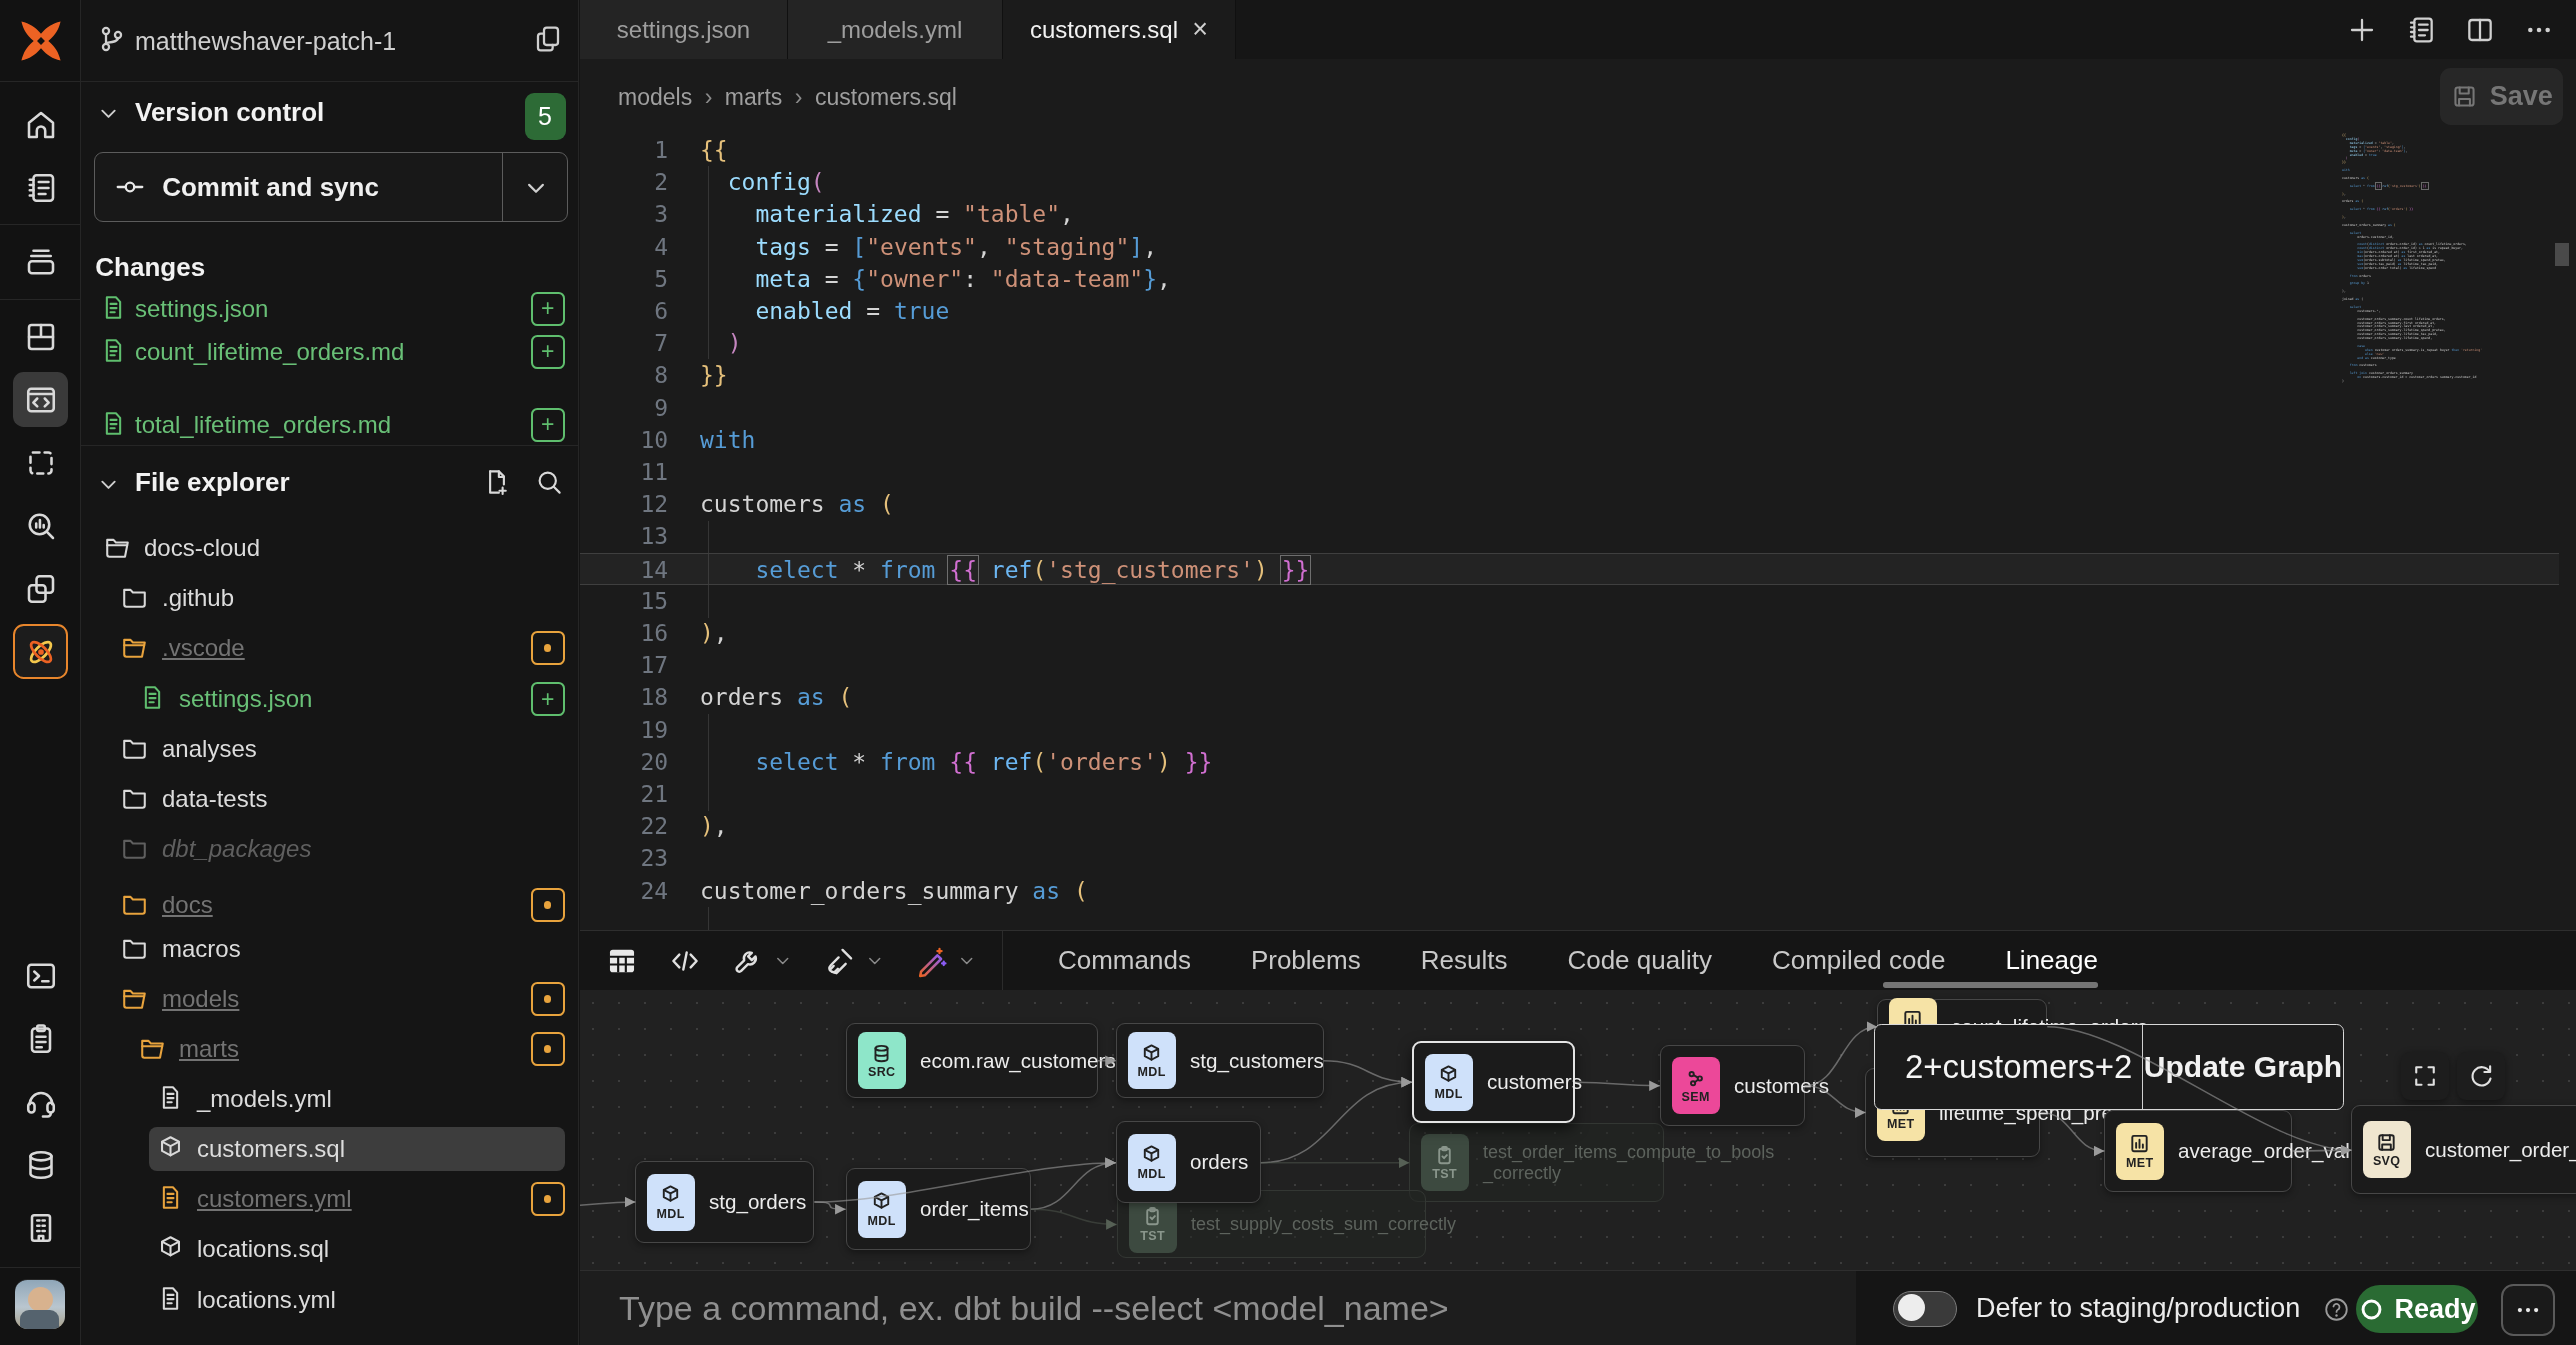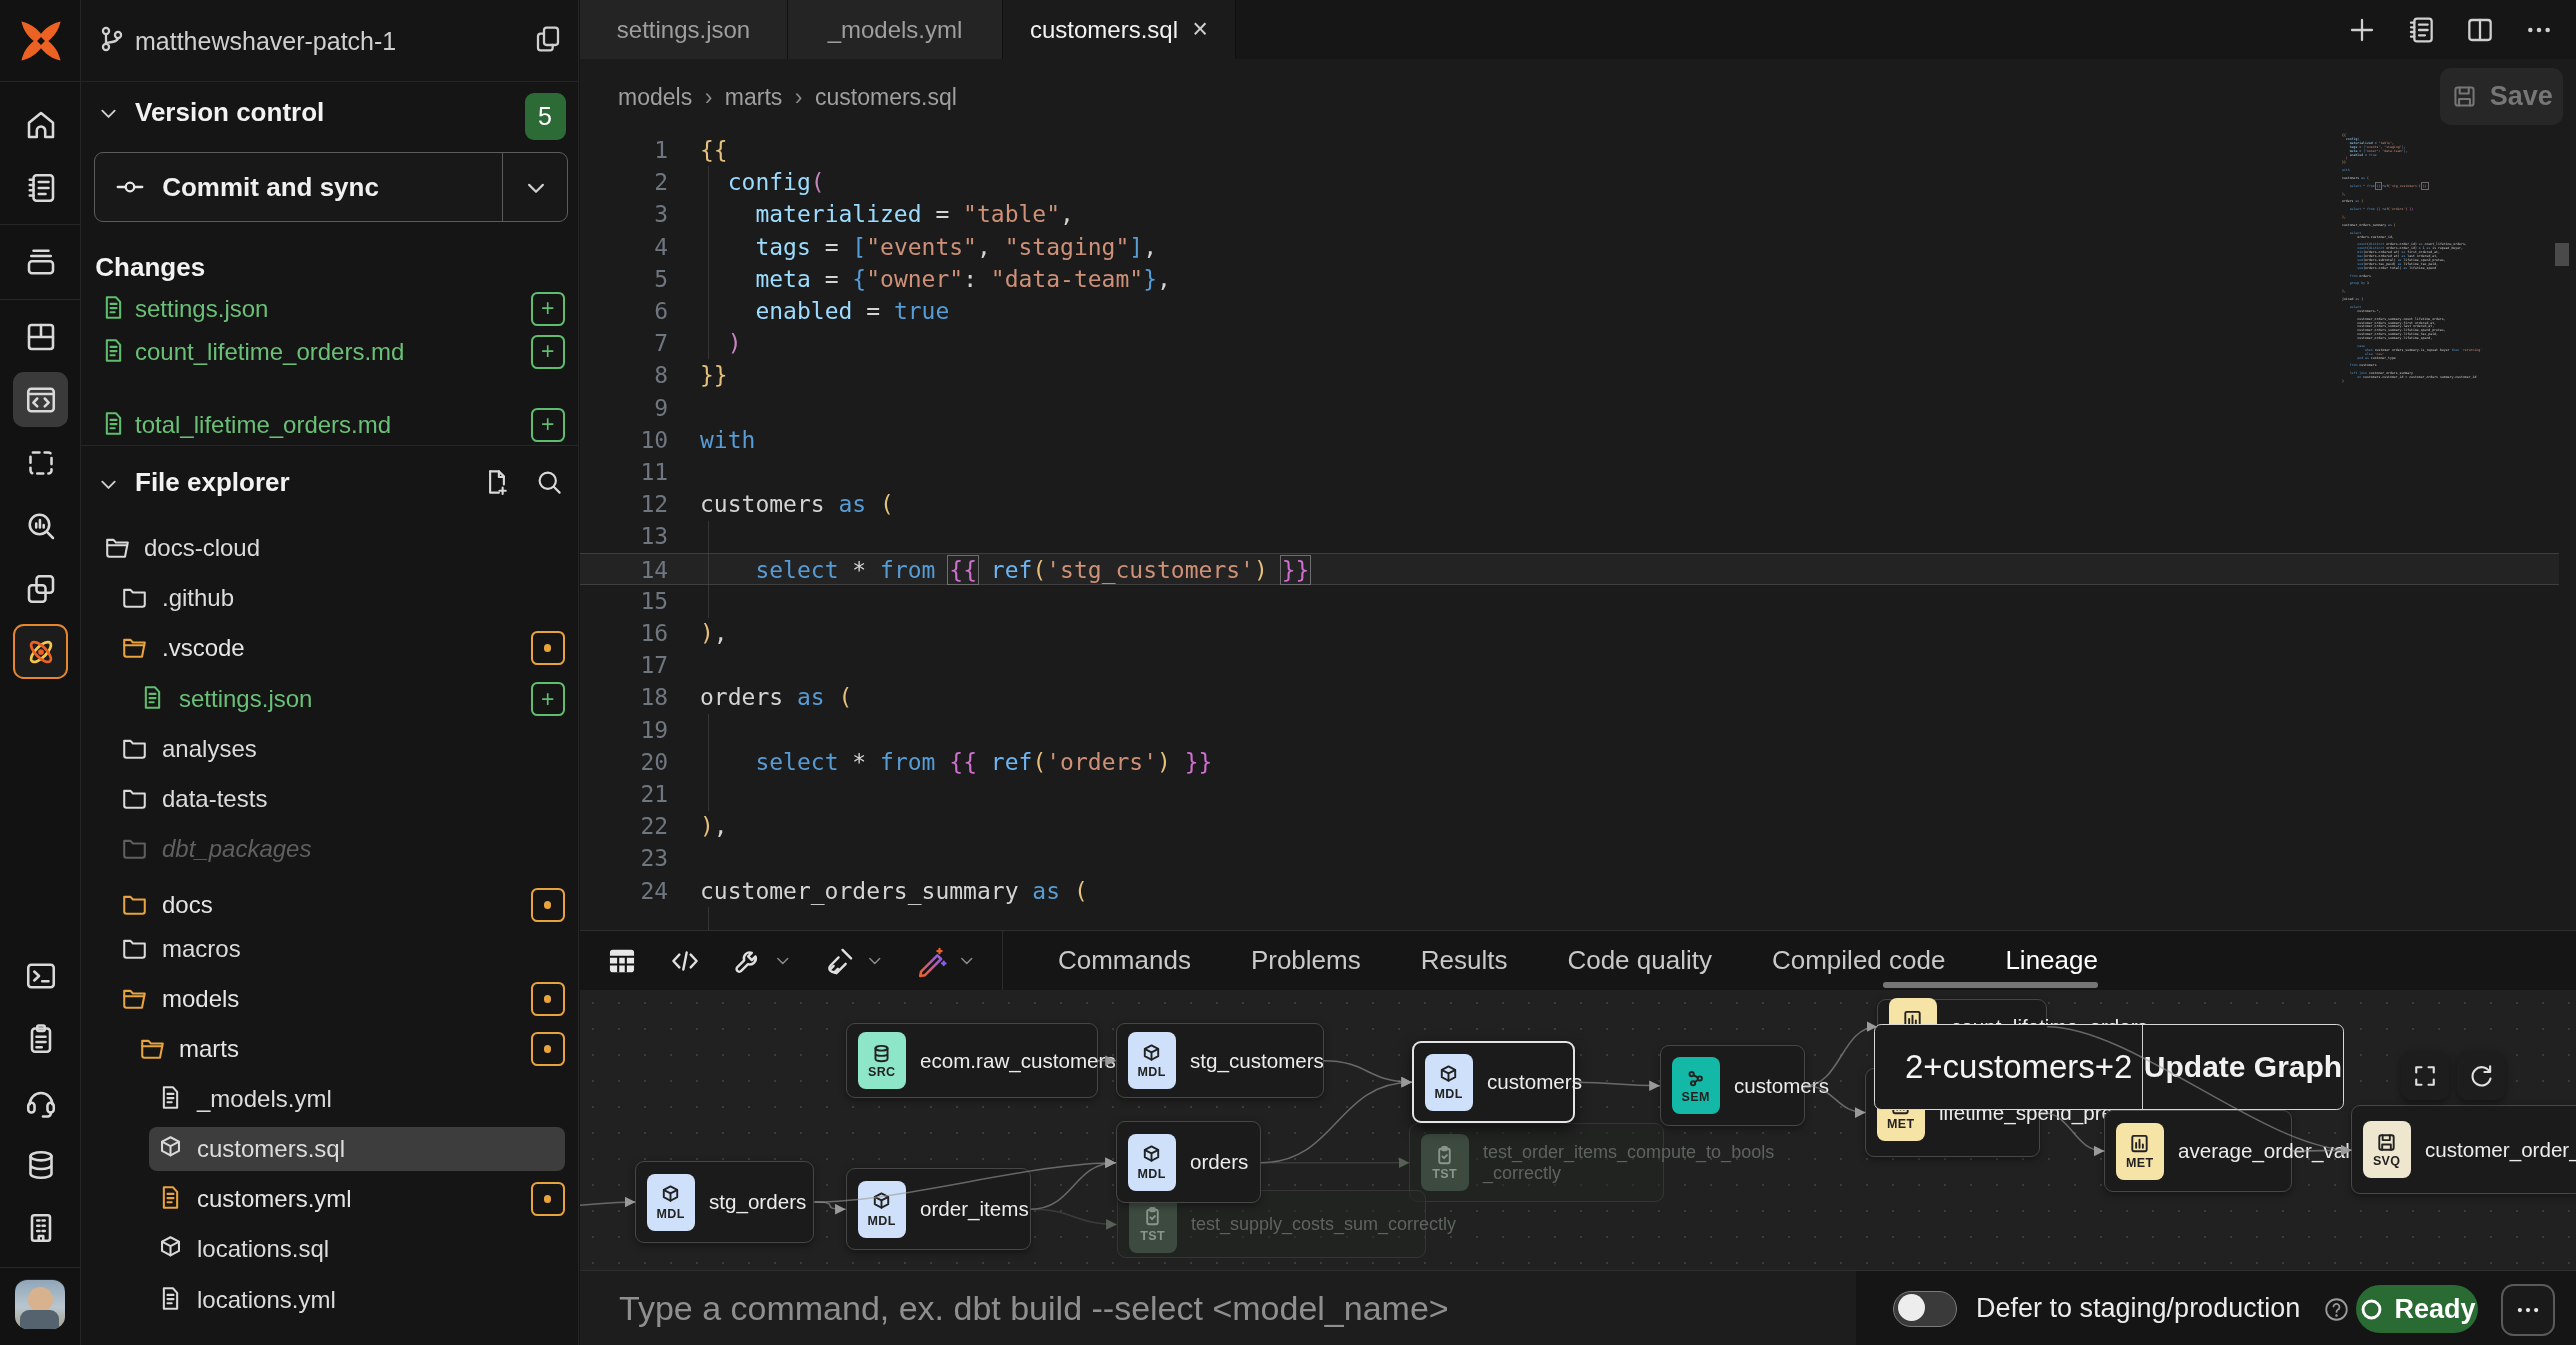--- a/index.html
+++ b/index.html
@@ -43,21 +43,21 @@
   .sq-badge.plus { border:2.2px solid #5fbe6e; color:#5fbe6e; }
   .sq-badge.dot  { border:2.2px solid #e8a33d; color:#e8a33d; }
   .sq-badge.dot::before { content:""; width:7.2px; height:7.2px; border-radius:50%; background:#e8a33d; }
   #sb-div { position:absolute; top:445px; left:0; width:100%; height:0.9px; background:#262626; }
   .fe-title-row { position:absolute; top:458px; left:0; width:100%; height:50px; }
   .fe-actions { position:absolute; right:14.3px; top:9px; display:flex; gap:21.5px; }
   .tree-row { position:absolute; left:0; width:498px; height:50px; cursor:pointer; }
   .tree-row .hl { position:absolute; top:2.7px; bottom:2.7px; right:14.3px; background:#3d3d3d; border-radius:8px; }
   .tree-row .ic { position:absolute; top:50%; transform:translateY(-50%); }
   .tree-row .nm { position:absolute; top:50%; transform:translateY(-50%); font-size:24px; color:#dcdcdc; white-space:nowrap; }
-  .tree-row.c-orange .nm { color:#e5e5e5; } .tree-row.c-green .nm { color:#69c077; }
+  .tree-row.c-orange .nm { color:#737373;text-decoration:underline; } .tree-row.c-green .nm { color:#69c077; }
   .tree-row.c-dim .nm { color:#5f5f5f; font-style:italic; }
   
   #main { position:absolute; left:580px; top:0; width:1996px; height:1345px; background:#1b1b1b; }
   #tabbar { position:absolute; top:0; left:0; width:100%; height:59px; background:#161616; display:flex; }
   .tab { height:59px; display:flex; align-items:center; justify-content:center; gap:14.3px; font-size:24px; color:#9e9e9e;
     background:#242424; border-right:0.9px solid #101010; cursor:pointer; }
   .tab.active { background:#1b1b1b; color:#f2f2f2; }
   .tab .x { color:#cfcfcf; font-size:27px; }
   #tab-actions { position:absolute; right:21.5px; top:0; height:59px; display:flex; align-items:center; gap:27px; }
   #tab-actions .tba { cursor:pointer; display:flex; }
@@ -92,21 +92,21 @@
   #graph { position:absolute; top:59px; left:0; width:100%; height:281px; background:#212121; overflow:hidden;
     background-image:radial-gradient(#3c3c3c 1.4px, transparent 1.5px); background-size:26px 26px; }
   .gnode { position:absolute; background:#1b1b1b; border:1.3px solid #474747; border-radius:9px; display:flex; align-items:center;
     gap:14.3px; padding-left:10.7px; z-index:1; cursor:pointer; box-shadow:0 2.7px 7.2px rgba(0,0,0,.35); }
   .gnode.selected { border:2.2px solid #e4e4e4; box-shadow:0 5.4px 14.3px rgba(0,0,0,.55); z-index:2; }
   .gnode.dim { background:rgba(34,38,34,.55); border-color:#333733; box-shadow:none; z-index:0; }
   .gnode .nlabel { color:#ececec; font-size:20.6px; white-space:pre-line; }
   .gnode.dim .nlabel { color:#5d635d; font-size:18px; }
   .nicon { width:48px; height:57px; border-radius:8px; display:flex; flex-direction:column; align-items:center; justify-content:center; gap:0.9px; flex:none; }
   .nicon span { font-size:12.5px; font-weight:bold; color:#222; letter-spacing:0.4px; }
-  .b-SRC{background:#8ee6c9}.b-MDL{background:#cfe1fa}.b-SEM{background:#14b8a6}.b-MET{background:#f6e3a6}.b-SVQ{background:#efe6cf}
+  .b-SRC{background:#8ee6c9}.b-MDL{background:#cfe1fa}.b-SEM{background:#ec4899}.b-MET{background:#f6e3a6}.b-SVQ{background:#efe6cf}
   .b-TST{background:#3d4a40}.b-TST span{color:#8a968c}
   #edges { position:absolute; inset:0; z-index:5; pointer-events:none; }
   #g-search { position:absolute; left:1294px; top:34px; width:470px; height:86px; background:#1b1b1b; border:1.8px solid #d8d8d8;
     border-radius:7.2px; display:flex; z-index:3; }
   #g-search .inp { width:268px; display:flex; align-items:center; padding-left:30px; color:#f5f5f5; font-size:33px; border-right:1.3px solid #d0d0d0; }
   #g-search .btn { flex:1; display:flex; align-items:center; justify-content:center; color:#f2f2f2; font-size:30px; font-weight:bold; cursor:pointer; }
   .g-btn { position:absolute; width:48px; height:48px; background:#1d1d1d; border-radius:9px; display:flex; align-items:center;
     justify-content:center; z-index:6; cursor:pointer; box-shadow:0 2.7px 7.2px rgba(0,0,0,.4); }
   
   #bottombar { position:absolute; top:1270px; left:0; width:100%; height:75px; border-top:0.9px solid #2e2e2e; background:#151515; }

